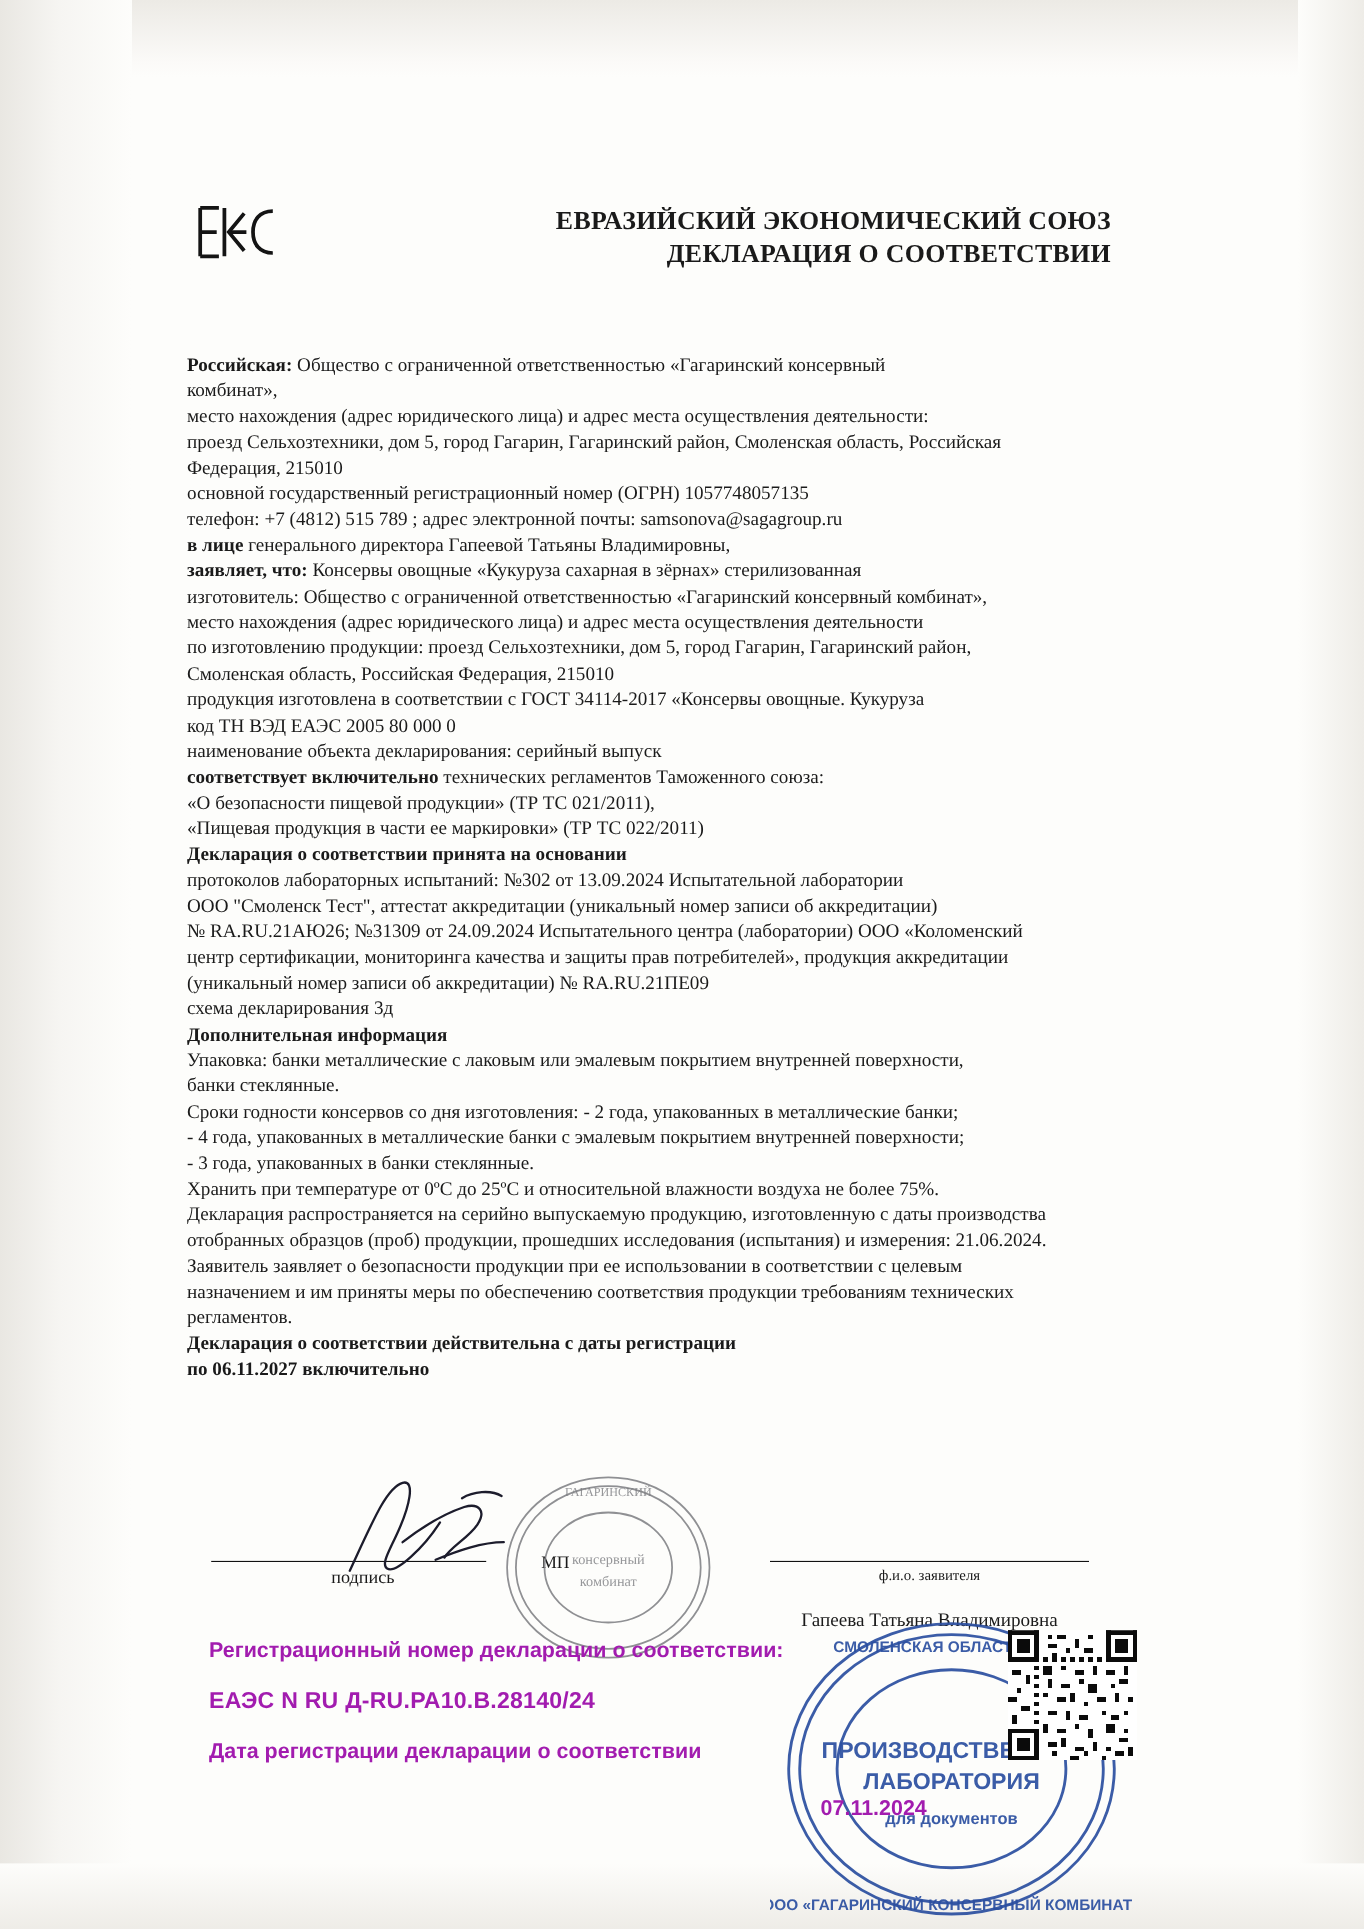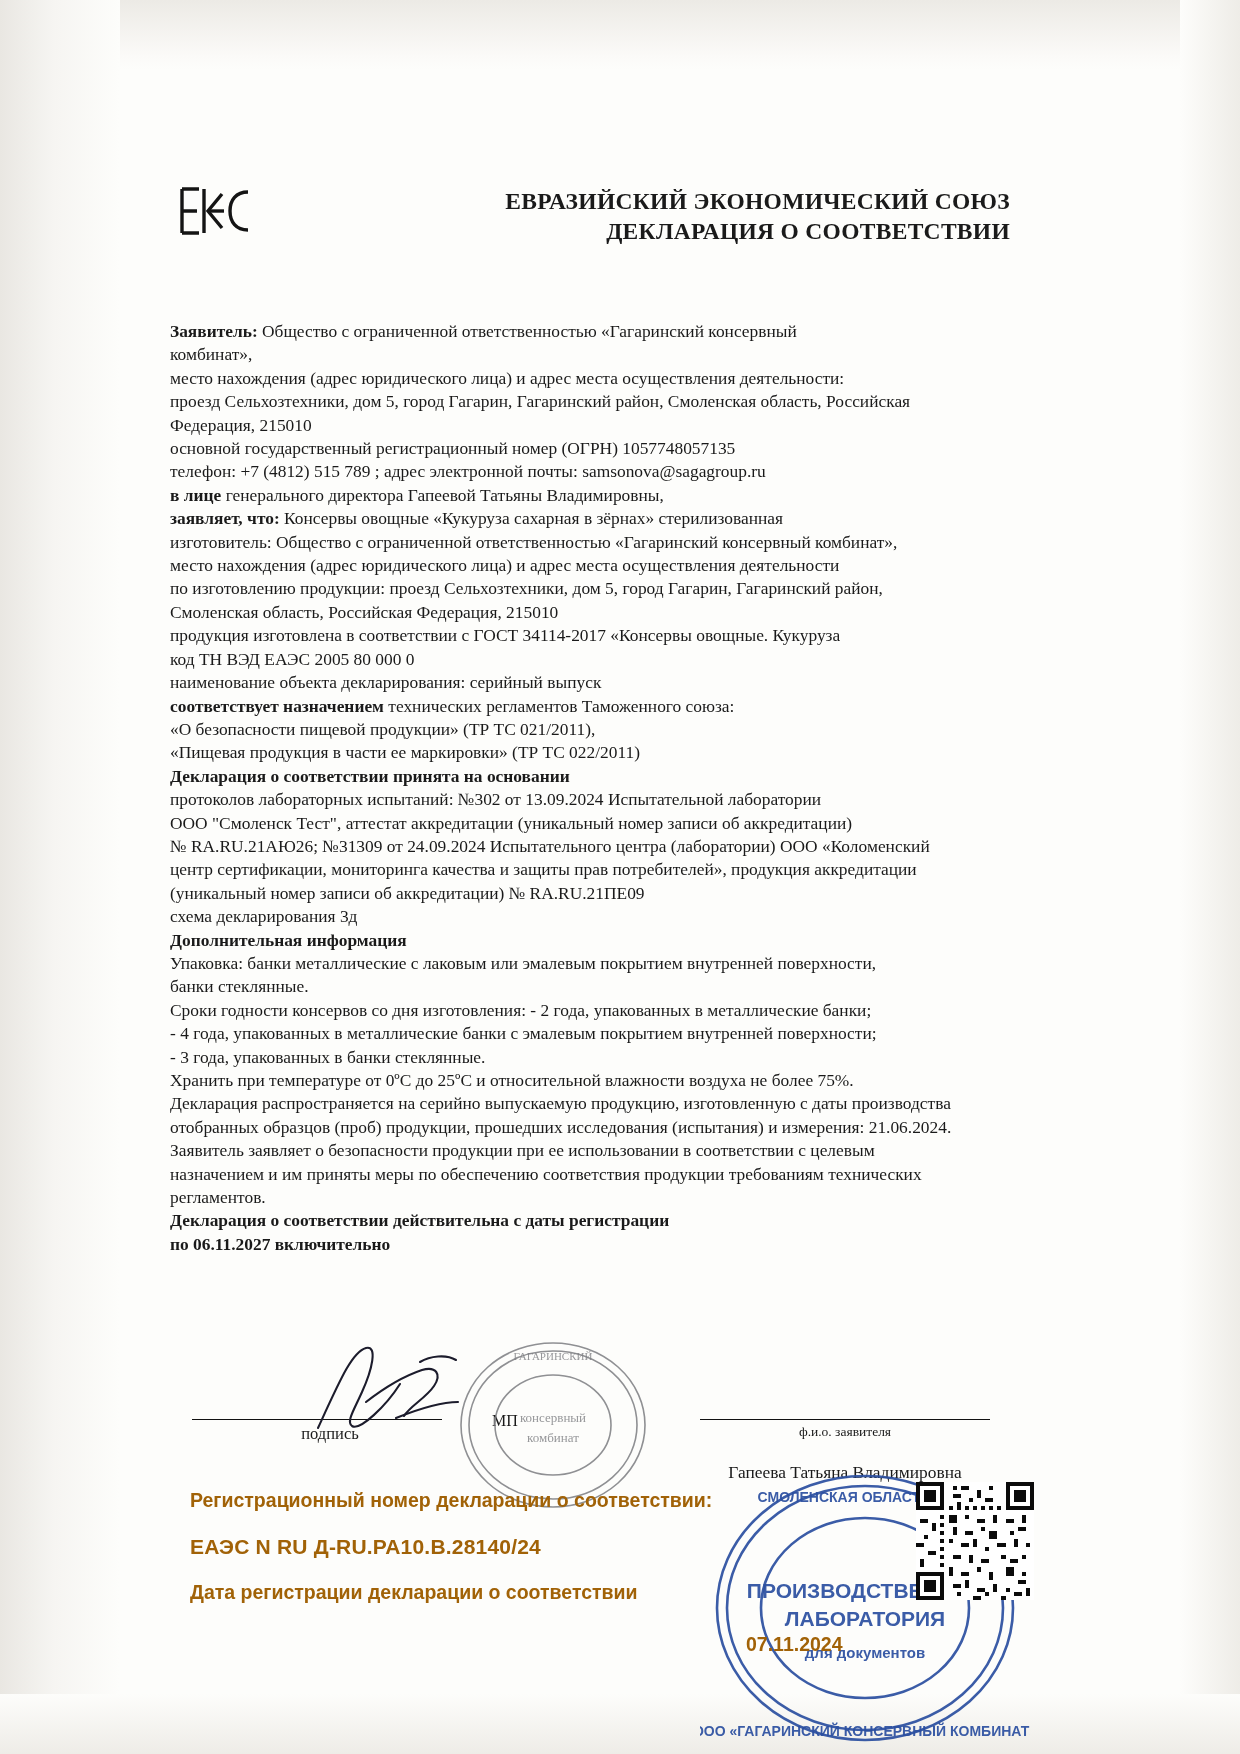--- a/index.html
+++ b/index.html
@@ -150,21 +150,21 @@
     height: 95px;
     pointer-events: none;
   }
 
   
   .footer-line {
     position: absolute;
     font-family: "Liberation Sans", sans-serif;
     font-weight: bold;
     font-size: 19.5px;
-    color: #a16207;
+    color: #a21caf;
   }
   .reg-label { left: 190px; top: 1489px; }
   .reg-number { left: 190px; top: 1535px; font-size: 21px; letter-spacing: 0.2px; }
   .date-label { left: 190px; top: 1581px; }
   .date-value { left: 746px; top: 1633px; }
 
   
   .qr {
     position: absolute;
     left: 916px;
@@ -206,21 +206,21 @@
       </svg>
     </div>
 
     <div class="doc-title">
       <div>ЕВРАЗИЙСКИЙ ЭКОНОМИЧЕСКИЙ СОЮЗ</div>
       <div>ДЕКЛАРАЦИЯ О СООТВЕТСТВИИ</div>
     </div>
 
     <div class="body-block">
       <p>
-        <span class="b">Заявитель:</span>
+        <span class="b">Российская:</span>
         <span>Общество с ограниченной ответственностью «Гагаринский консервный</span>
       </p>
       <p>комбинат»,</p>
       <p>место нахождения (адрес юридического лица) и адрес места осуществления деятельности:</p>
       <p>проезд Сельхозтехники, дом 5, город Гагарин, Гагаринский район, Смоленская область, Российская</p>
       <p>Федерация, 215010</p>
       <p>основной государственный регистрационный номер (ОГРН) 1057748057135</p>
       <p>телефон:  +7 (4812) 515 789 ;  адрес электронной почты: samsonova@sagagroup.ru</p>
       <p>
         <span class="b">в лице</span>
@@ -231,21 +231,21 @@
         <span>Консервы овощные «Кукуруза сахарная в зёрнах» стерилизованная</span>
       </p>
       <p>изготовитель: Общество с ограниченной ответственностью «Гагаринский консервный комбинат»,</p>
       <p>место нахождения (адрес юридического лица) и адрес места осуществления деятельности</p>
       <p>по изготовлению продукции: проезд Сельхозтехники, дом 5, город Гагарин, Гагаринский район,</p>
       <p>Смоленская область, Российская Федерация, 215010</p>
       <p>продукция изготовлена в соответствии с ГОСТ 34114-2017 «Консервы овощные. Кукуруза</p>
       <p>код ТН ВЭД ЕАЭС  2005 80 000 0</p>
       <p>наименование объекта декларирования: серийный выпуск</p>
       <p>
-        <span class="b">соответствует назначением</span>
+        <span class="b">соответствует включительно</span>
         <span>технических регламентов Таможенного союза:</span>
       </p>
       <p>«О безопасности пищевой продукции» (ТР ТС 021/2011),</p>
       <p>«Пищевая продукция в части ее маркировки» (ТР ТС 022/2011)</p>
       <p class="b">Декларация о соответствии принята на основании</p>
       <p>протоколов лабораторных испытаний: №302 от 13.09.2024 Испытательной лаборатории</p>
       <p>ООО "Смоленск Тест", аттестат аккредитации (уникальный  номер записи об аккредитации)</p>
       <p>№ RA.RU.21АЮ26; №31309 от 24.09.2024  Испытательного центра (лаборатории) ООО «Коломенский</p>
       <p>центр сертификации, мониторинга качества и защиты прав потребителей», продукция аккредитации</p>
       <p>(уникальный  номер записи об аккредитации) № RA.RU.21ПЕ09</p>

